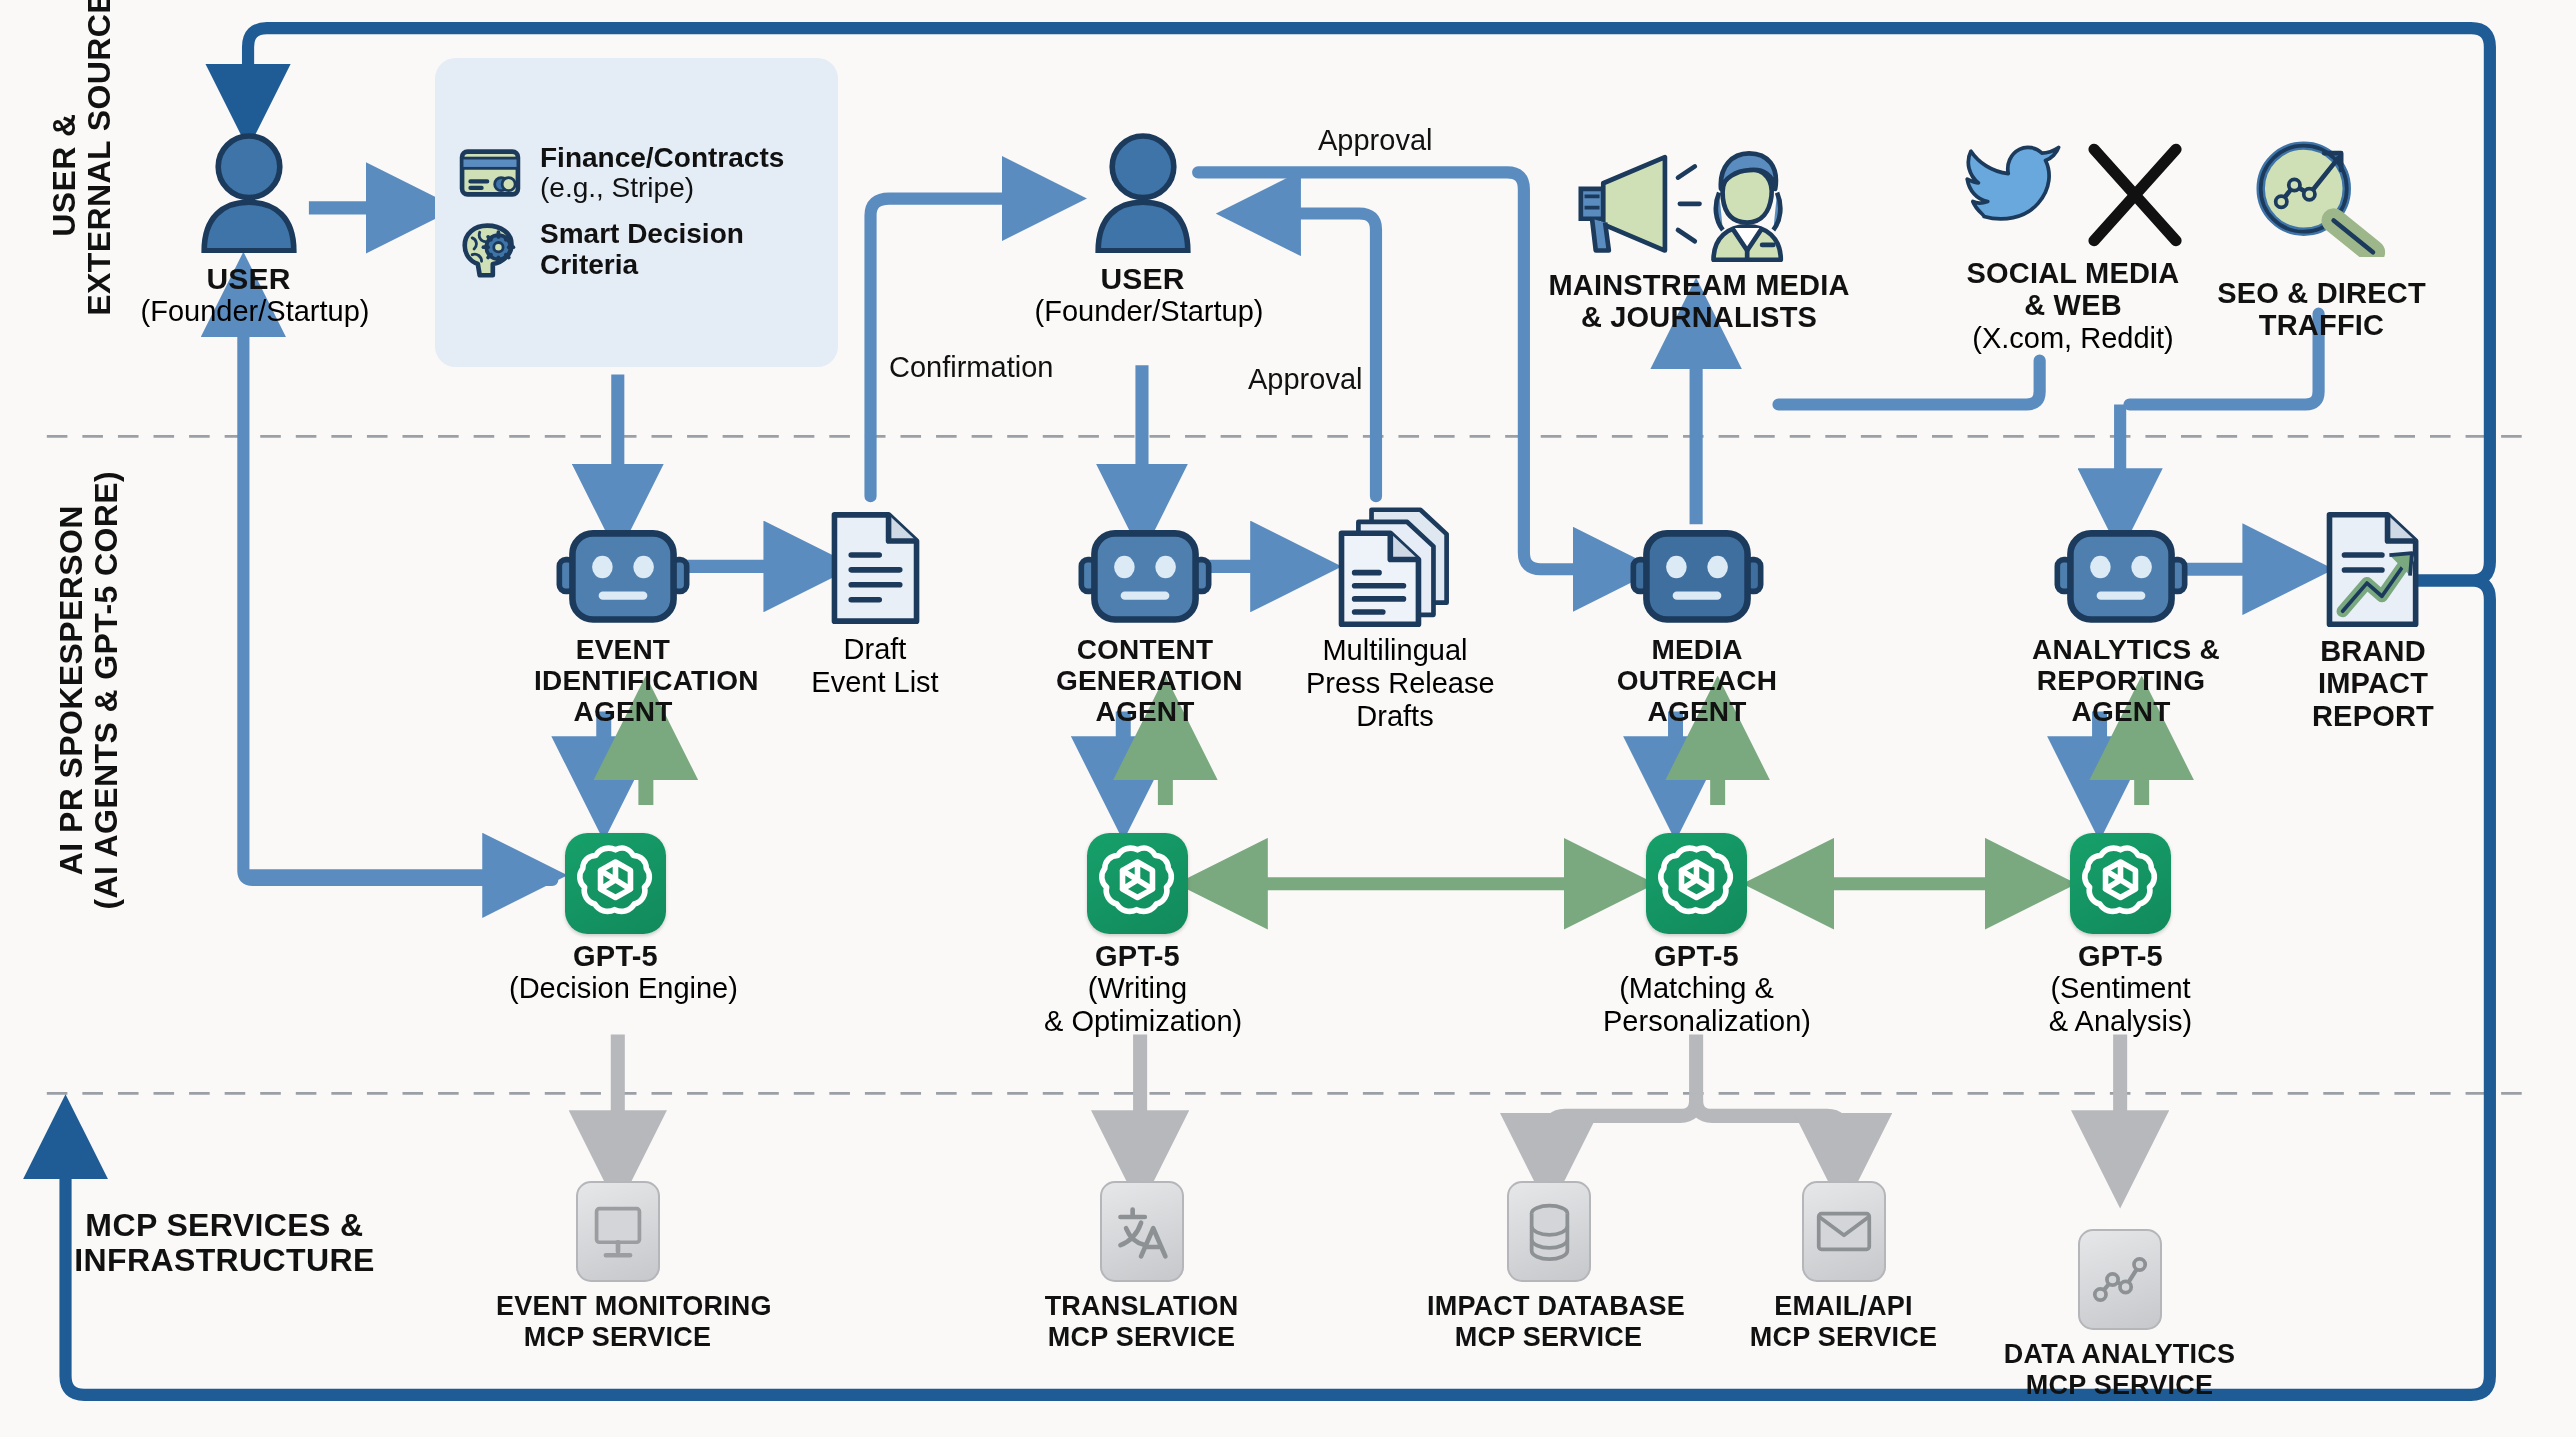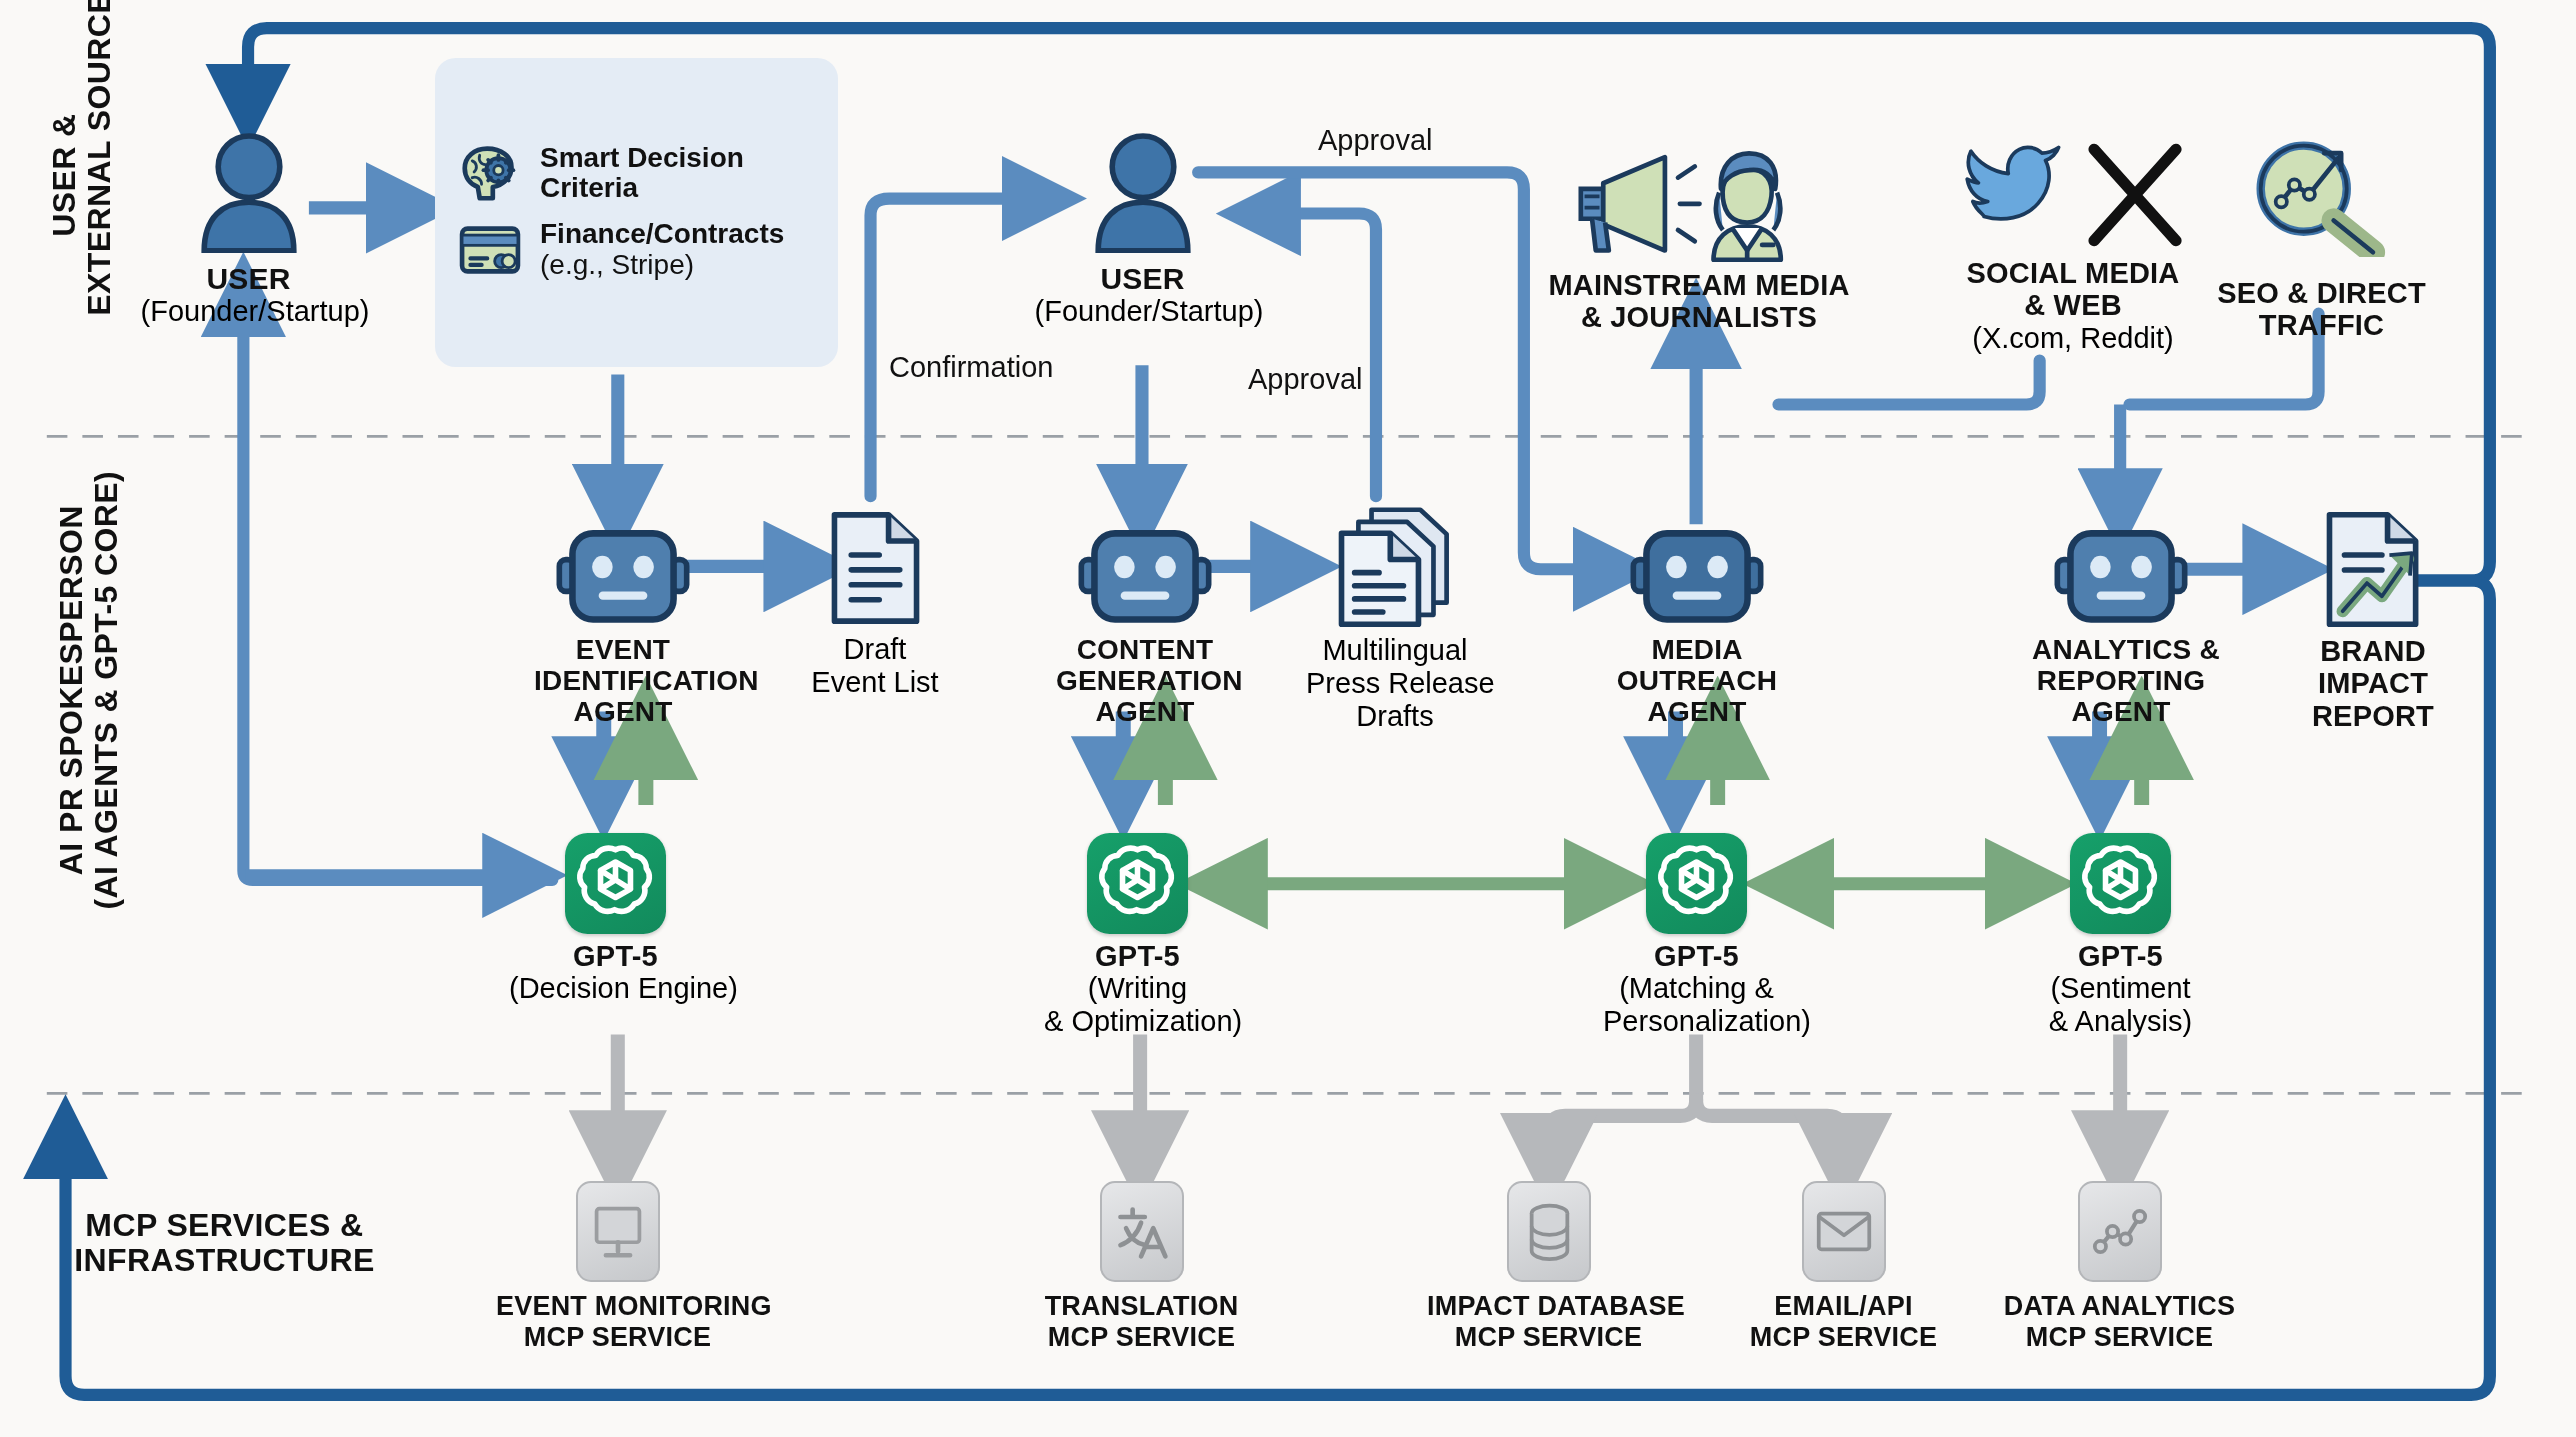--- a/index.html
+++ b/index.html
@@ -121,53 +121,53 @@
       <path d="M12,128 C12,92 32,76 60,76 C88,76 108,92 108,128 Z" fill="#3e74a8" stroke="#1b3a5c" stroke-width="6"></path>
     </svg>
     <div class="cap" style="font-size:30px;margin-top:5.6px;">USER</div>
     <div class="cap-reg" style="font-size:29px;white-space:nowrap;margin-left:-9.4px;">(Founder/Startup)</div>
   </div>
 
   <div class="srccard" style="left:435px;top:58px;width:403px;height:309px;">
 
 
     <div class="srcrow">
+      <svg width="62" height="54" viewBox="0 0 66 58">
+        <rect x="3" y="6" width="60" height="46" rx="6" fill="#cfe0b7" stroke="#1b3a5c" stroke-width="5"></rect>
+        <rect x="3" y="13" width="60" height="11" fill="#5b8cbf" stroke="#1b3a5c" stroke-width="3"></rect>
+        <path d="M12,38 L30,38 M12,45 L24,45" stroke="#1b3a5c" stroke-width="4.5" stroke-linecap="round"></path>
+        <circle cx="45" cy="41" r="7" fill="#3e74a8" stroke="#1b3a5c" stroke-width="3"></circle>
+        <circle cx="53" cy="41" r="7" fill="#cfe0b7" stroke="#1b3a5c" stroke-width="3"></circle>
+      </svg>
+      <div class="srctxt">
+        <div class="t1">Finance/Contracts</div>
+        <div class="t2">(e.g., Stripe)</div>
+      </div>
+    </div>
+
+    <div class="srcrow">
       <svg width="62" height="58" viewBox="0 0 66 62">
         <path d="M30,5 C16,5 6,14 6,26 C6,36 12,43 20,46 L22,58 L36,58 L36,46 C48,44 56,35 56,25 C56,13 45,5 30,5 Z" fill="#cfe0b7" stroke="#1b3a5c" stroke-width="5" stroke-linejoin="round"></path>
         <path d="M14,18 C19,20 20,26 16,30 M22,12 C20,18 24,22 28,22 M14,36 C19,34 24,38 24,43" stroke="#1b3a5c" stroke-width="3" fill="none" stroke-linecap="round"></path>
         <circle cx="42" cy="28" r="13" fill="#3e74a8" stroke="#1b3a5c" stroke-width="4"></circle>
         <circle cx="42" cy="28" r="5" fill="#cfe0b7" stroke="#1b3a5c" stroke-width="3"></circle>
         <g stroke="#1b3a5c" stroke-width="4" stroke-linecap="round">
           <path d="M42,12 L42,17"></path>
             <path d="M42,39 L42,44"></path>
             <path d="M26,28 L31,28"></path>
             <path d="M53,28 L58,28"></path>
           <path d="M31,17 L34,20"></path>
             <path d="M50,36 L53,39"></path>
             <path d="M53,17 L50,20"></path>
             <path d="M34,36 L31,39"></path>
         </g>
       </svg>
       <div class="srctxt">
         <div class="t1">Smart Decision</div>
         <div class="t1">Criteria</div>
-      </div>
-    </div>
-
-    <div class="srcrow">
-      <svg width="62" height="54" viewBox="0 0 66 58">
-        <rect x="3" y="6" width="60" height="46" rx="6" fill="#cfe0b7" stroke="#1b3a5c" stroke-width="5"></rect>
-        <rect x="3" y="13" width="60" height="11" fill="#5b8cbf" stroke="#1b3a5c" stroke-width="3"></rect>
-        <path d="M12,38 L30,38 M12,45 L24,45" stroke="#1b3a5c" stroke-width="4.5" stroke-linecap="round"></path>
-        <circle cx="45" cy="41" r="7" fill="#3e74a8" stroke="#1b3a5c" stroke-width="3"></circle>
-        <circle cx="53" cy="41" r="7" fill="#cfe0b7" stroke="#1b3a5c" stroke-width="3"></circle>
-      </svg>
-      <div class="srctxt">
-        <div class="t1">Finance/Contracts</div>
-        <div class="t2">(e.g., Stripe)</div>
       </div>
     </div>
   </div>
 
   <div class="node" style="left:1044px;top:131px;width:197px;">
     <svg width="112" height="122" viewBox="0 0 120 130">
       <circle cx="60" cy="38" r="33" fill="#3e74a8" stroke="#1b3a5c" stroke-width="6"></circle>
       <path d="M12,128 C12,92 32,76 60,76 C88,76 108,92 108,128 Z" fill="#3e74a8" stroke="#1b3a5c" stroke-width="6"></path>
     </svg>
     <div class="cap" style="font-size:30px;margin-top:5.6px;">USER</div>
@@ -419,21 +419,21 @@
     <div class="mcpicon" style="position:relative;left:80px;">
       <svg width="58" height="45" viewBox="0 0 62 48">
         <rect x="4" y="5" width="54" height="38" rx="3" fill="#d3d5d8" stroke="#8e9194" stroke-width="4"></rect>
         <path d="M4,8 L31,28 L58,8" fill="none" stroke="#8e9194" stroke-width="4" stroke-linejoin="round"></path>
       </svg>
     </div>
     <div class="cap" style="font-size:27px;margin-top:9.4px;white-space:nowrap;">EMAIL/API</div>
     <div class="cap" style="font-size:27px;white-space:nowrap;">MCP SERVICE</div>
   </div>
 
-  <div class="node" style="left:1998px;top:1181px;width:243px;">
+  <div class="node" style="left:1998px;top:1229px;width:243px;">
     <div class="mcpicon" style="position:relative;left:80px;">
       <svg width="56" height="49" viewBox="0 0 60 52">
         <path d="M9,42 L22,26 L36,34 L51,10" fill="none" stroke="#8e9194" stroke-width="4.5" stroke-linejoin="round" stroke-linecap="round"></path>
         <circle cx="9" cy="42" r="6" fill="#d3d5d8" stroke="#8e9194" stroke-width="4"></circle>
         <circle cx="22" cy="26" r="6" fill="#d3d5d8" stroke="#8e9194" stroke-width="4"></circle>
         <circle cx="36" cy="34" r="6" fill="#d3d5d8" stroke="#8e9194" stroke-width="4"></circle>
         <circle cx="51" cy="10" r="6" fill="#d3d5d8" stroke="#8e9194" stroke-width="4"></circle>
       </svg>
     </div>
     <div class="cap" style="font-size:27px;margin-top:9.4px;white-space:nowrap;">DATA ANALYTICS</div>

